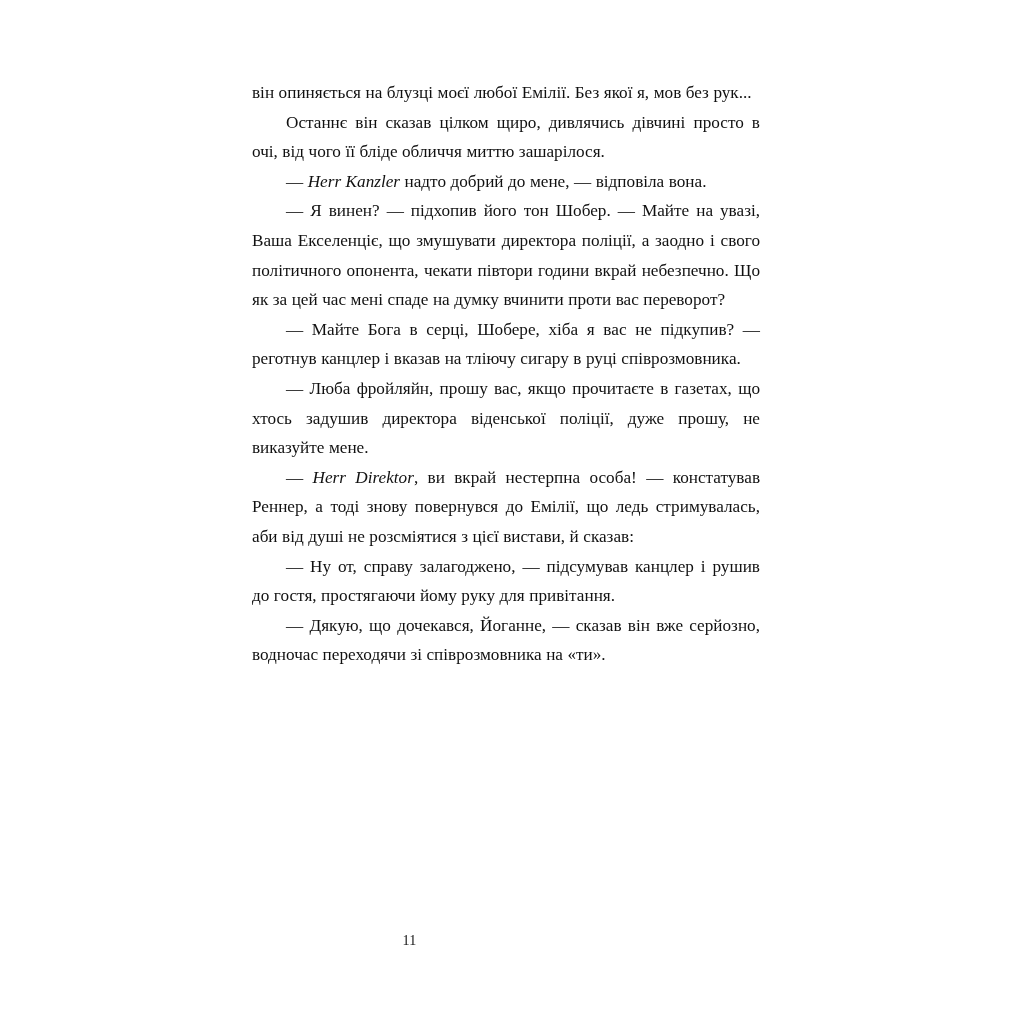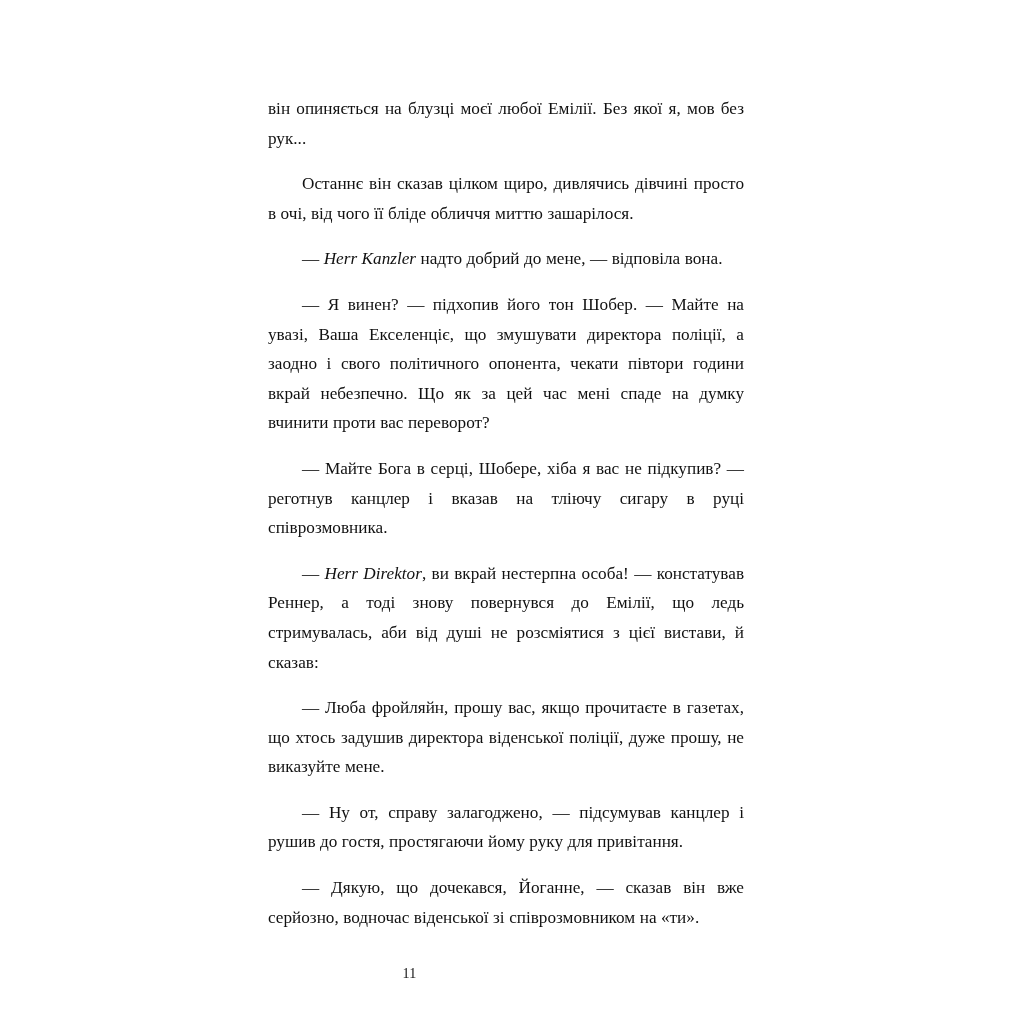--- a/index.html
+++ b/index.html
@@ -21,53 +21,53 @@
     background: #ffffff;
     overflow: hidden;
   }
   .text-column {
     position: absolute;
     left: 252px;
     top: 78px;
     width: 508px;
   }
   p.para {
-    margin: 16px;
+    margin: 0;
     font-size: 17.2px;
     line-height: 29.6px;
     text-align: justify;
     text-indent: 34px;
     hyphens: manual;
     word-spacing: 0.2px;
   }
   p.para.first {
     text-indent: 0;
   }
   p.para em {
   }
   .folio {
     position: absolute;
     left: 0;
-    top: 966px;
+    top: 933px;
     width: 819px;
     text-align: center;
     font-size: 14px;
     color: #111111;
     letter-spacing: 0.3px;
   }
 </style>
 </head>
 <body>
 
 <div class="page">
   <div class="text-column" id="body-text">
       <p class="para first"><span>він опиняється на блузці моєї любої Емілії. Без якої я, мов без рук...</span></p>
       <p class="para"><span>Останнє він сказав цілком щиро, дивлячись дівчині просто в очі, від чого її бліде обличчя миттю зашарілося.</span></p>
       <p class="para"><span>— </span><em>Herr Kanzler</em><span> надто добрий до мене, — відповіла вона.</span></p>
       <p class="para"><span>— Я винен? — підхопив його тон Шобер. — Майте на увазі, Ваша Екселенціє, що змушувати директора поліції, а заодно і свого політичного опонента, чекати півтори години вкрай небезпечно. Що як за цей час мені спаде на думку вчинити проти вас переворот?</span></p>
       <p class="para"><span>— Майте Бога в серці, Шобере, хіба я вас не підкупив? — реготнув канцлер і вказав на тліючу сигару в руці співрозмовника.</span></p>
+      <p class="para"><span>— Люба фройляйн, прошу вас, якщо прочитаєте в газетах, що хтось задушив директора віденської поліції, дуже прошу, не виказуйте мене.</span></p>
       <p class="para"><span>— </span><em>Herr Direktor</em><span>, ви вкрай нестерпна особа! — констатував Реннер, а тоді знову повернувся до Емілії, що ледь стримувалась, аби від душі не розсміятися з цієї вистави, й сказав:</span></p>
-      <p class="para"><span>— Люба фройляйн, прошу вас, якщо прочитаєте в газетах, що хтось задушив директора віденської поліції, дуже прошу, не виказуйте мене.</span></p>
       <p class="para"><span>— Ну от, справу залагоджено, — підсумував канцлер і рушив до гостя, простягаючи йому руку для привітання.</span></p>
-      <p class="para"><span>— Дякую, що дочекався, Йоганне, — сказав він вже серйозно, водночас віденської зі співрозмовником на «ти».</span></p>
+      <p class="para"><span>— Дякую, що дочекався, Йоганне, — сказав він вже серйозно, водночас переходячи зі співрозмовника на «ти».</span></p>
     </div>
   <div class="folio">11</div>
 </div>
 
 </body></html>

